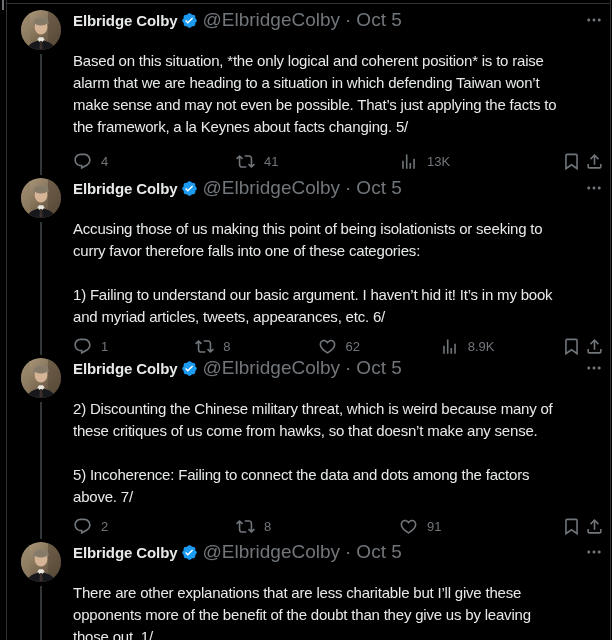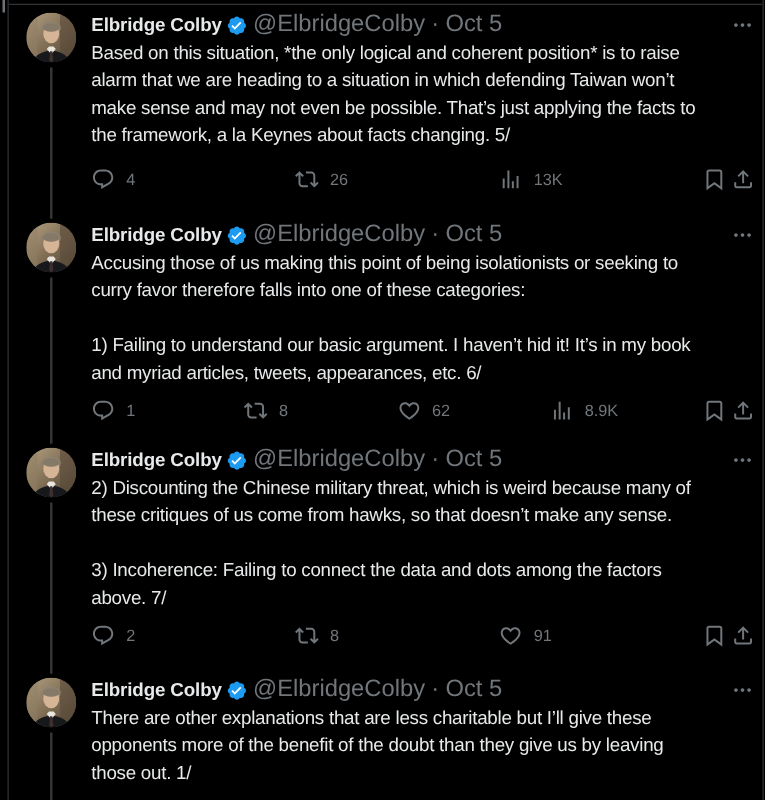--- a/index.html
+++ b/index.html
@@ -27,21 +27,21 @@
   .content { flex:1; min-width:0; }
   .name-row { display:flex; align-items:center; height:20px; }
   .display-name { font-weight:700; font-size:15px; color:#e7e9ea; letter-spacing:-0.1px; white-space:nowrap; }
   .badge { width:17px; height:17px; margin:0 2px 0 4px; flex:none; }
   .handle, .dot-sep, .timestamp { color:#71767b; font-size:19px; white-space:nowrap; }
   .handle { margin-left:2px; }
   .dot-sep { margin:0 5px; }
   .more-btn { margin-left:auto; margin-right:1px; background:none; border:none; cursor:pointer; height:20px; display:flex; align-items:center; }
   .more-btn svg { width:18px; height:18px; fill:#71767b; }
   .body-text {
-    margin-top:2px; font-size:15px; line-height:22px; color:#e7e9ea;
+    margin-top:20px; font-size:15px; line-height:22px; color:#e7e9ea;
     letter-spacing:-0.2px; white-space:pre; overflow:hidden;
   }
   .actions { display:flex; align-items:center; margin-top:8px; height:20px; }
   .t1 .actions { margin-top:13px; }
   .action { flex:1; display:flex; align-items:center; background:none; border:none; cursor:pointer; color:#71767b; padding:0; }
   .action svg { width:19px; height:19px; fill:#71767b; flex:none; }
   .count { font-size:13px; color:#71767b; margin-left:9px; }
   .right-group { flex:none; margin-left:auto; display:flex; align-items:center; gap:4px; }
   .right-group .action { flex:none; }
   .hidden-defs { position:absolute; width:0; height:0; }
@@ -118,21 +118,21 @@
           <button class="action">
             <svg viewBox="0 0 24 24">
                 <use href="#icon-reply"></use>
               </svg>
             <span class="count">4</span>
           </button>
           <button class="action">
             <svg viewBox="0 0 24 24">
                 <use href="#icon-repost"></use>
               </svg>
-            <span class="count">26</span>
+            <span class="count">41</span>
           </button>
           <button class="action">
             <svg viewBox="0 0 24 24">
                 <use href="#icon-views"></use>
               </svg>
             <span class="count">13K</span>
           </button>
           <span class="right-group">
             <button class="action">
               <svg viewBox="0 0 24 24">
@@ -241,21 +241,21 @@
           <span class="timestamp">Oct 5</span>
           <button class="more-btn">
             <svg viewBox="0 0 24 24">
                 <use href="#icon-more"></use>
               </svg>
           </button>
         </div>
         <div class="body-text">2) Discounting the Chinese military threat, which is weird because many of
 these critiques of us come from hawks, so that doesn’t make any sense.
 
-3) Incoherence: Failing to connect the data and dots among the factors
+5) Incoherence: Failing to connect the data and dots among the factors
 above. 7/</div>
         <div class="actions">
           <button class="action">
             <svg viewBox="0 0 24 24">
                 <use href="#icon-reply"></use>
               </svg>
             <span class="count">2</span>
           </button>
           <button class="action">
             <svg viewBox="0 0 24 24">

